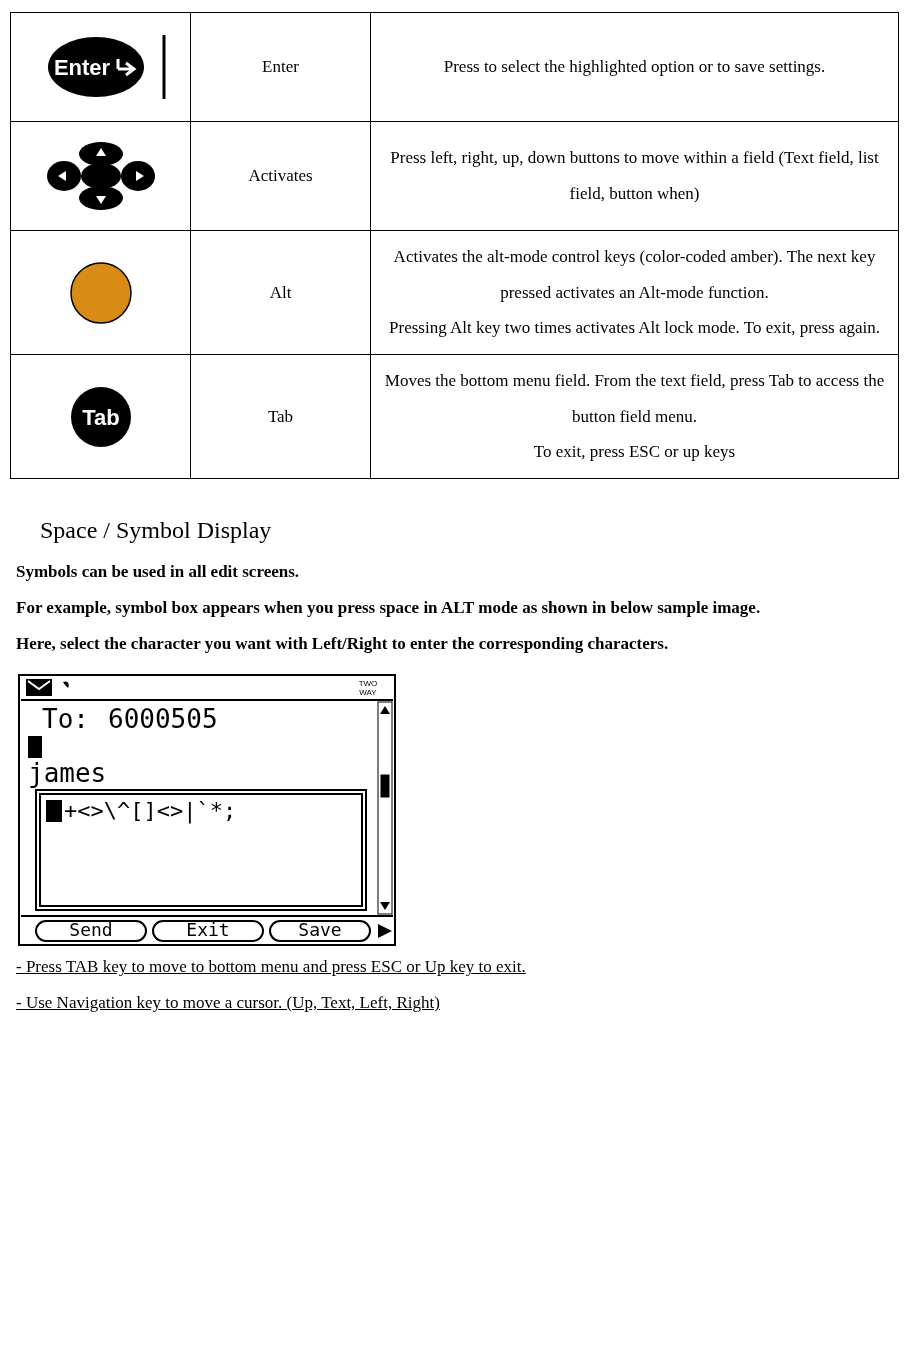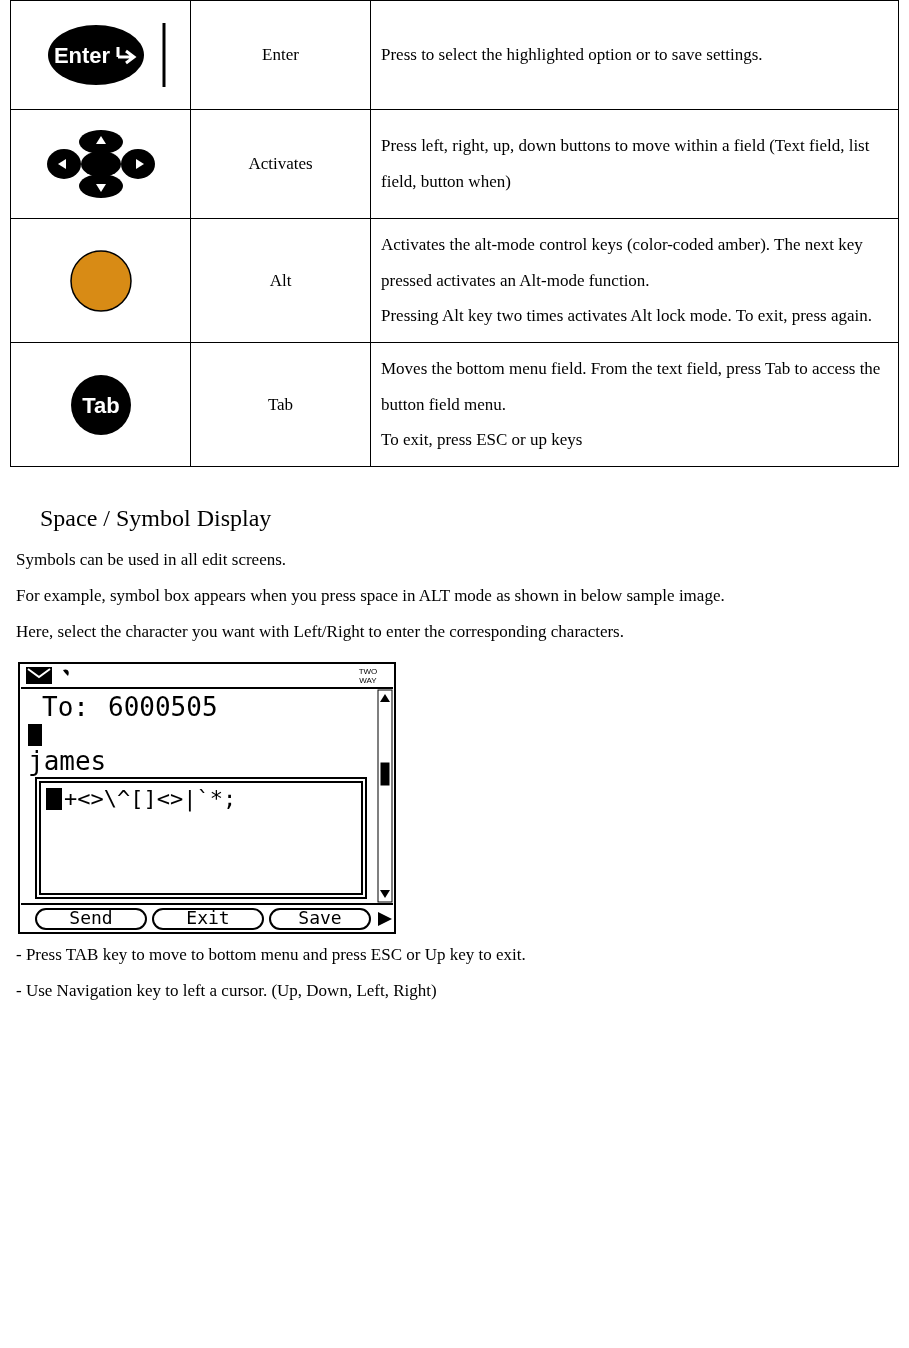--- a/index.html
+++ b/index.html
@@ -5,59 +5,60 @@
     * { box-sizing: border-box; }
     body {
       font-family: "Times New Roman", Times, serif;
       font-size: 17px;
       margin: 0;
       padding: 0;
       width: 909px;
       background: #fff;
       color: #000;
     }
-    .page { padding: 0 10px 40px 10px; }
+    .page { padding: 12px 10px 40px 10px; }
     table.key-table {
       border-collapse: collapse;
       width: 100%;
     }
     table.key-table td {
       border: 1px solid #000;
       vertical-align: middle;
       padding: 8px 10px;
       line-height: 2.1;
     }
     table.key-table td.col-icon {
       width: 180px;
       text-align: center;
       padding: 14px 6px;
     }
     table.key-table td.col-name {
       width: 180px;
       text-align: center;
     }
     table.key-table td.col-desc {
-      text-align: left;
+      text-align: center;
     }
     .section-title {
       font-weight: normal;
       font-size: 24px;
       margin: 38px 0 10px 30px;
     }
     .body-text {
       font-size: 17px;
       line-height: 2.1;
       margin-left: 6px;
       margin-right: 6px;
     }
     .device-figure {
       margin: 13px 0 0 8px;
     }
     .keylist {
       margin-left: 6px;
+      text-decoration: underline;
     }
     .keylist p { margin: 0; line-height: 2.1; }
     svg { display: inline-block; vertical-align: middle; }
   </style>
 </head>
 <body>
 <div class="page">
 
 <table class="key-table">
 
@@ -113,21 +114,21 @@
     </td>
     <td class="col-name"><span>Tab</span></td>
     <td class="col-desc"><span style="white-space: pre-line;">Moves the bottom menu field. From the text field, press Tab to access the button field menu.
 To exit, press ESC or up keys</span></td>
   </tr>
 
 </tbody>
     </table>
 
 <div class="section-title">Space / Symbol Display</div>
-<div class="body-text" style="white-space: pre-line;">Symbols can be used in all edit screens.
+<div class="body-text" style="white-space: pre-line; font-weight: bold;">Symbols can be used in all edit screens.
 For example, symbol box appears when you press space in ALT mode as shown in below sample image.
 Here, select the character you want with Left/Right to enter the corresponding characters.</div>
 
 <div class="device-figure">
   <svg width="380" height="275" viewBox="0 0 380 275">
 
     <rect x="1" y="1" width="376" height="270" fill="#fff" stroke="#000" stroke-width="2"></rect>
 
     <rect x="3" y="3" width="372" height="22" fill="#fff"></rect>
 
@@ -169,16 +170,16 @@
 
     <rect x="252" y="247" width="100" height="20" rx="10" fill="#fff" stroke="#000" stroke-width="2"></rect>
     <text x="302" y="262" font-family="monospace" font-size="18" text-anchor="middle">Save</text>
 
     <polygon points="360,250 374,257 360,264" fill="#000"></polygon>
   </svg>
 </div>
 
 <div class="keylist">
   <p>- Press TAB key to move to bottom menu and press ESC or Up key to exit.</p>
-  <p>- Use Navigation key to left a cursor. (Up, Down, Left, Right)</p>
+  <p>- Use Navigation key to move a cursor. (Up, Text, Left, Right)</p>
 </div>
 
 </div>
 
 </body></html>

